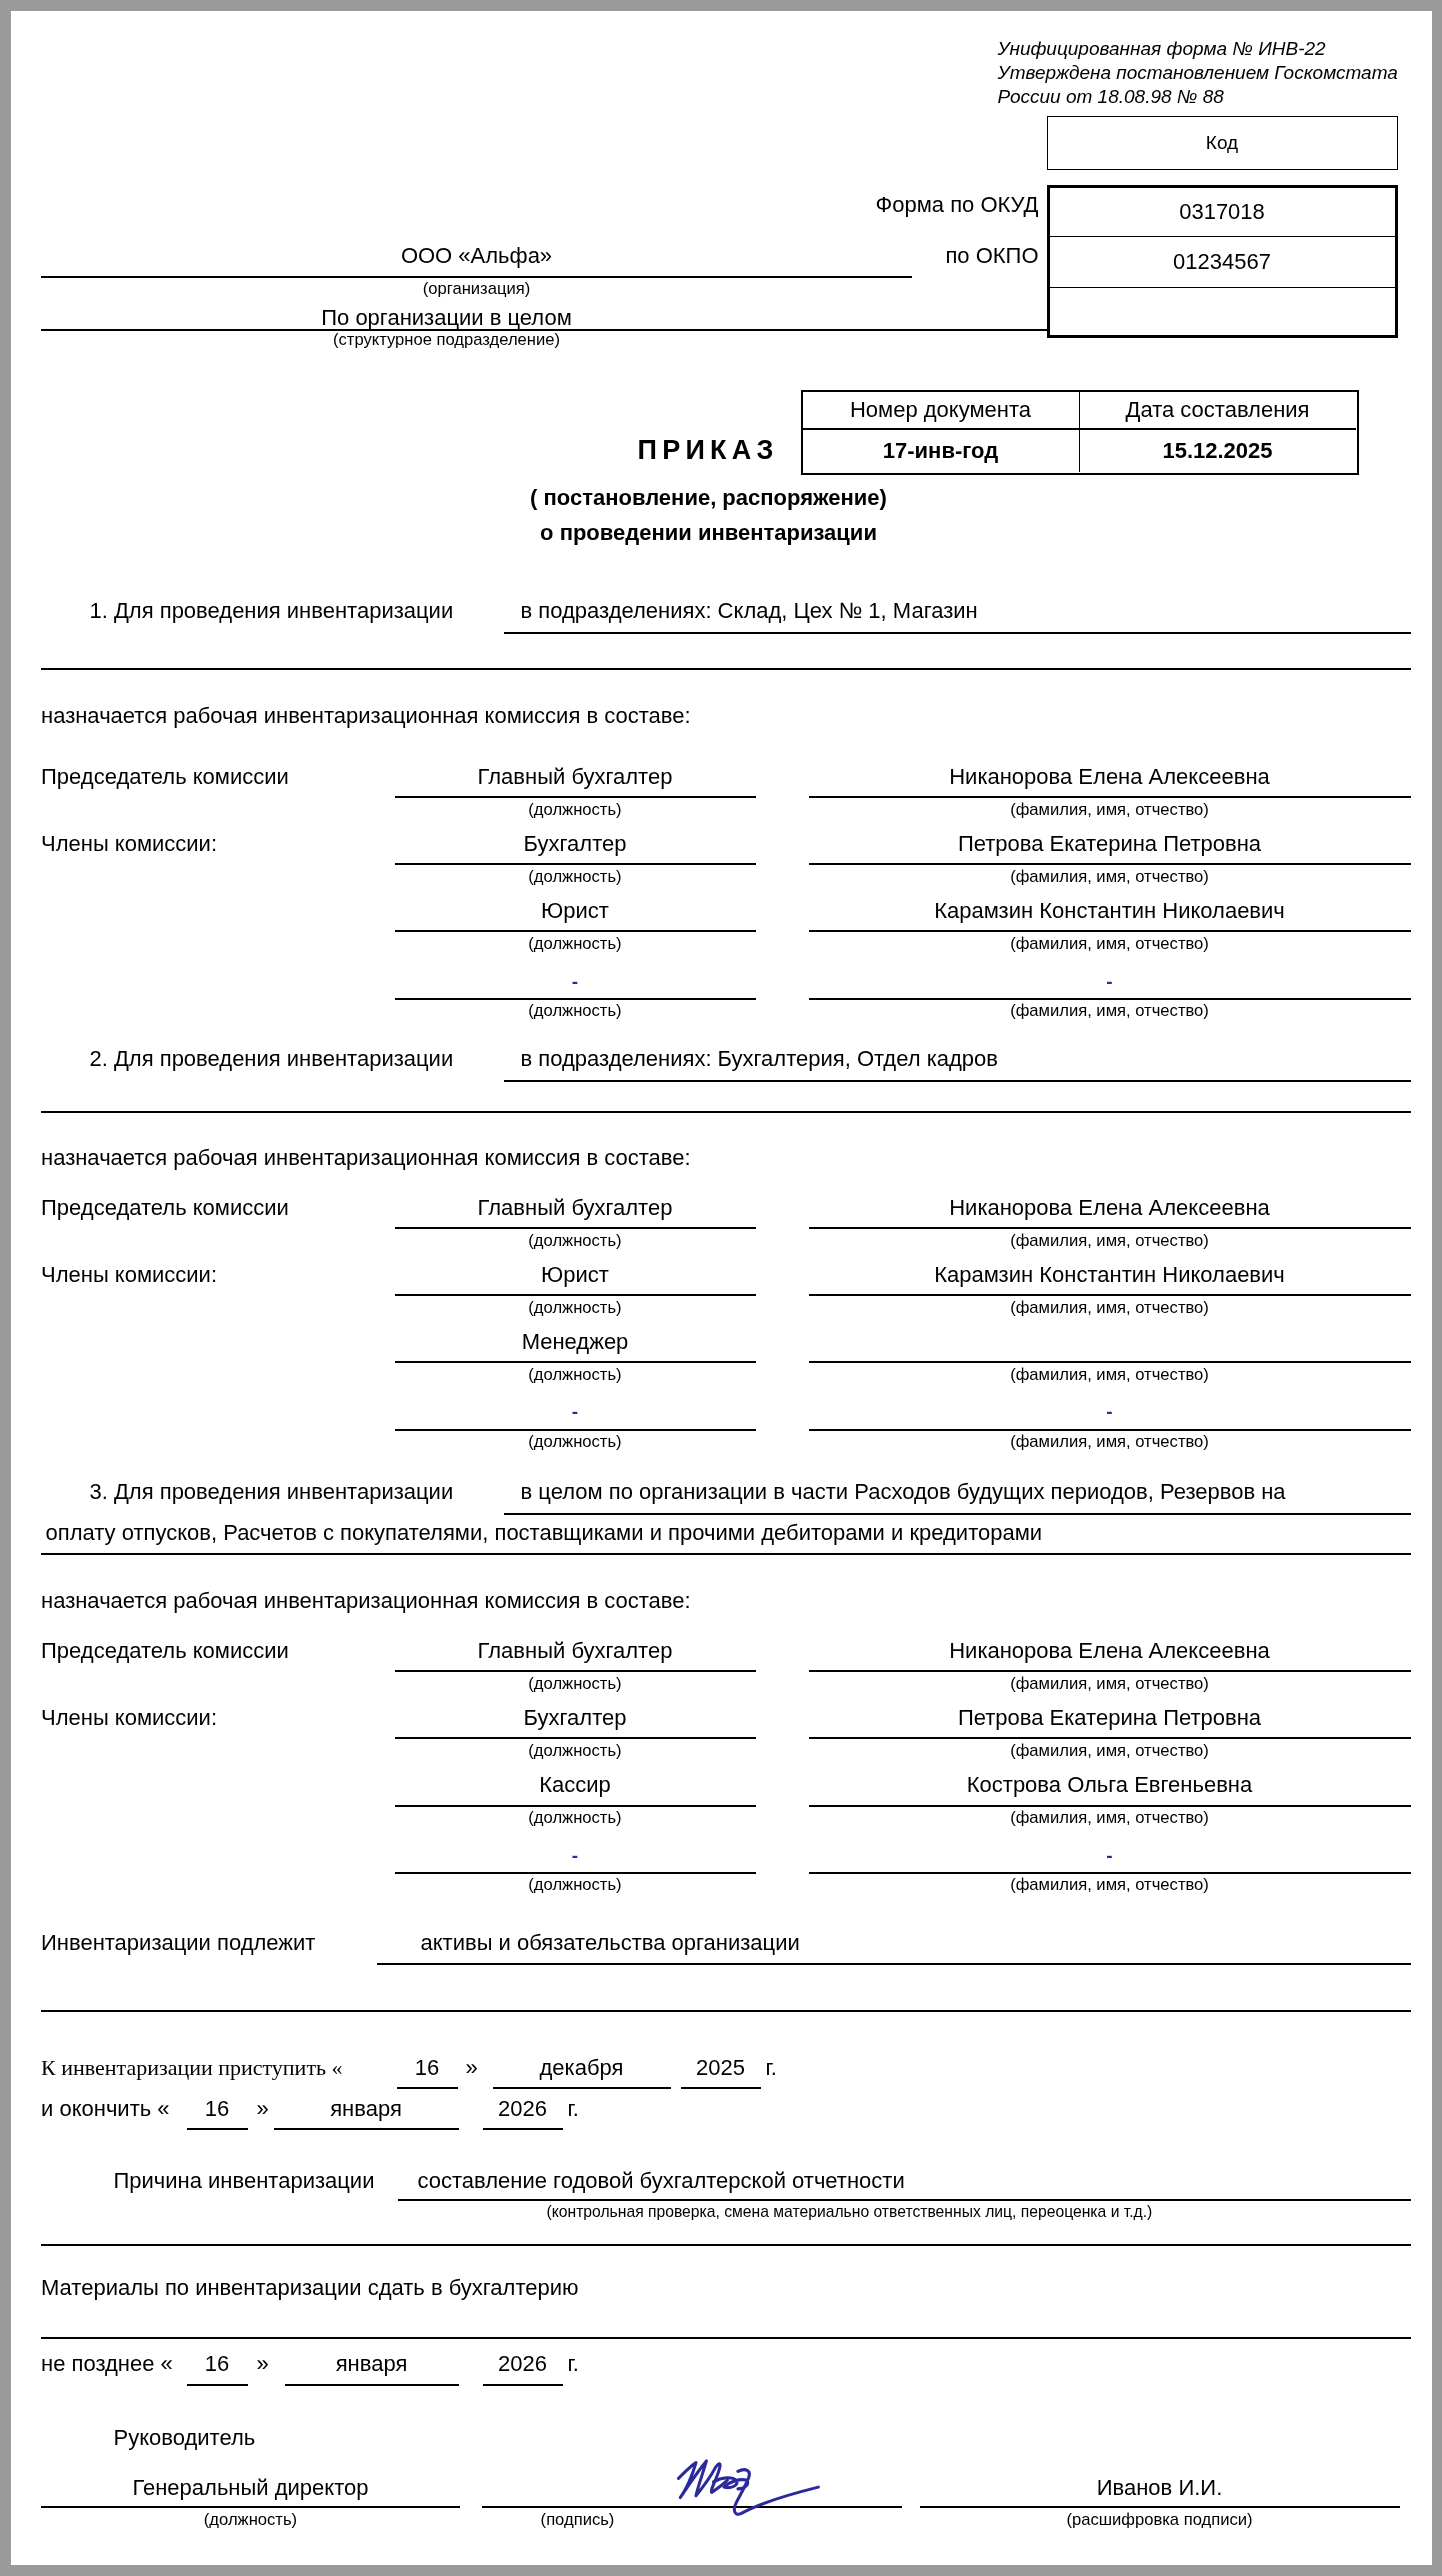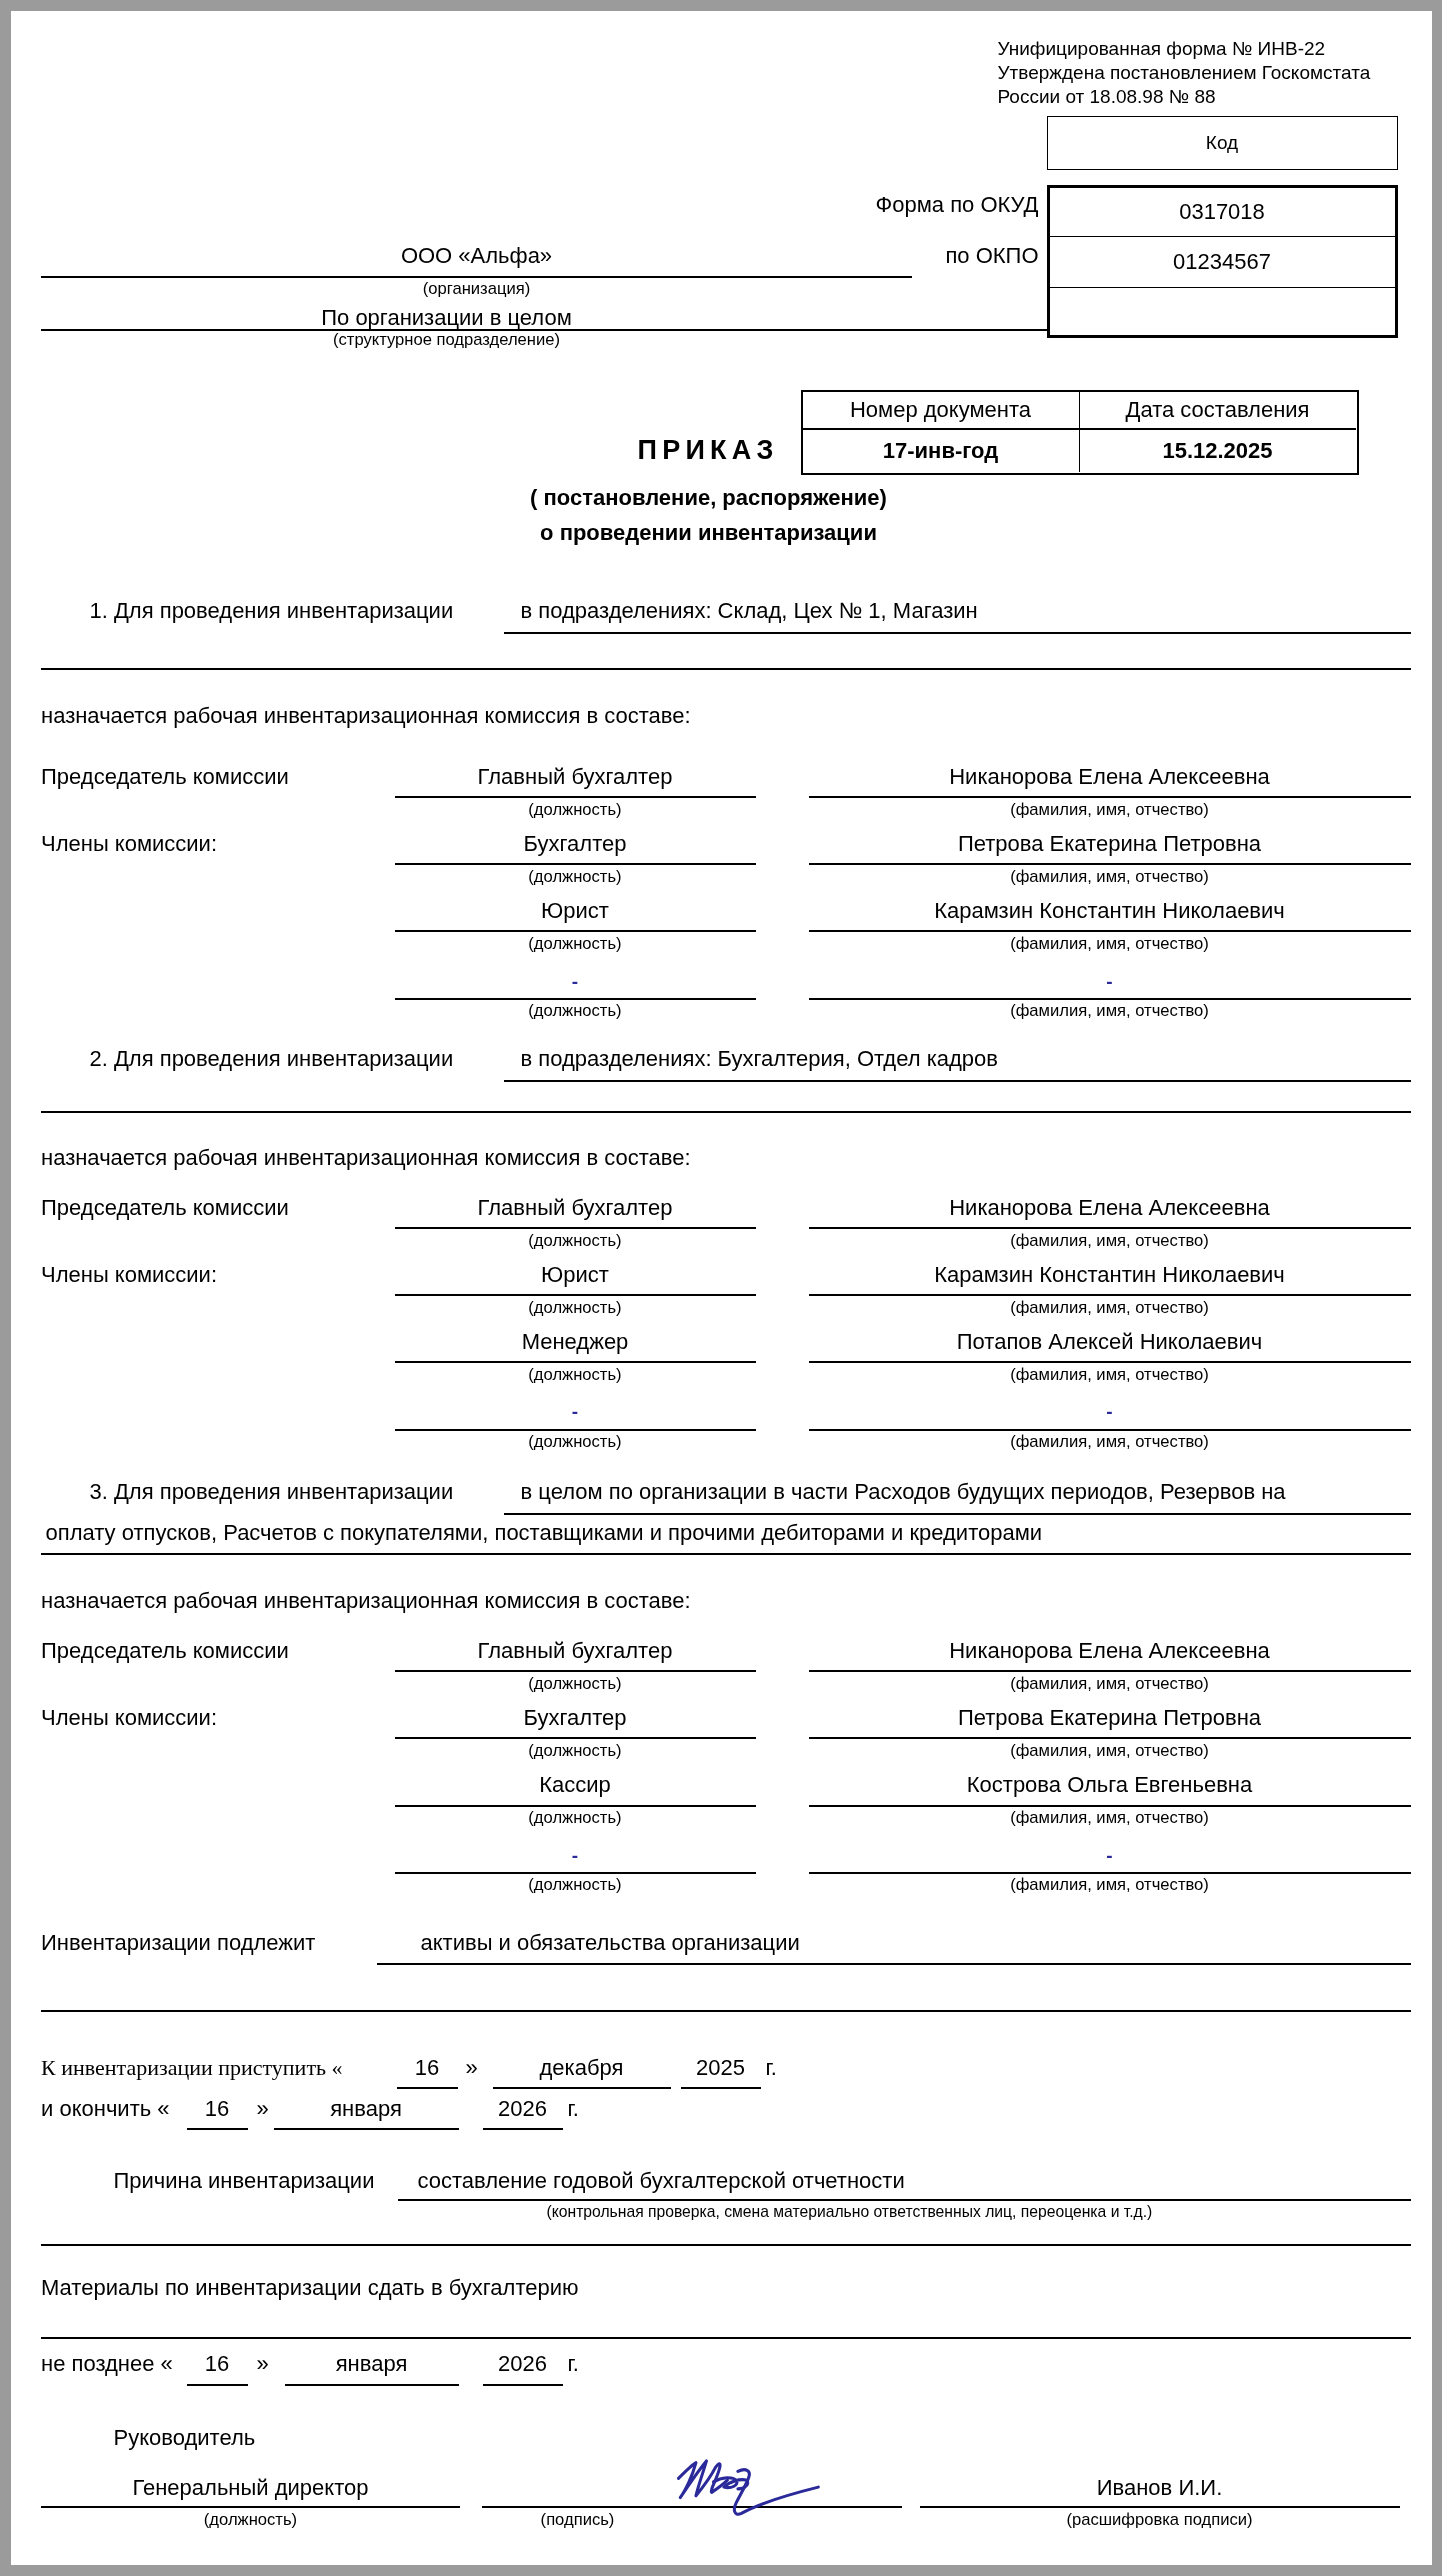--- a/index.html
+++ b/index.html
@@ -17,21 +17,21 @@
   .b { font-weight:bold; }
   .codebox { position:absolute; border:1.7px solid #000; box-sizing:border-box; }
   .cell { position:absolute; box-sizing:border-box; display:flex; align-items:center; justify-content:center; }
   .sig { position:absolute; }
 </style>
 </head>
 <body>
 
 <div class="page">
 
-  <div class="abs t22" style="left:987px;top:26px;line-height:24.4px;">
+  <div class="abs t22" style="left:987px;top:26px;line-height:24.4px;font-style:italic;">
     <div>Унифицированная форма № ИНВ-22</div>
     <div>Утверждена постановлением Госкомстата</div>
     <div>России от 18.08.98 № 88</div>
   </div>
 
   <div class="codebox" style="left:1036px;top:105px;width:351px;height:54px;border-width:1.7px;">
     <div class="cell t22" style="left:0;top:0;width:100%;height:100%;">Код</div>
   </div>
   <div class="codebox" style="left:1036px;top:174px;width:351px;height:153px;border-width:3.5px;">
     <div class="cell t26" style="left:0;top:0;width:100%;height:49px;border-bottom:1.7px solid #000;">0317018</div>
@@ -112,21 +112,20 @@
 
   <div class="abs t26" style="left:30.5px;top:1251px;">Члены комиссии:</div>
   <div class="abs t26 ctr" style="left:384px;top:1251px;width:361px;">Юрист</div>
   <div class="abs t26 ctr" style="left:798px;top:1251px;width:602px;">Карамзин Константин Николаевич</div>
   <div class="line" style="left:384px;top:1283px;width:361px;"></div>
   <div class="line" style="left:798px;top:1283px;width:602px;"></div>
   <div class="abs t19 ctr" style="left:384px;top:1287px;width:361px;">(должность)</div>
   <div class="abs t19 ctr" style="left:798px;top:1287px;width:602px;">(фамилия, имя, отчество)</div>
 
   <div class="abs t26 ctr" style="left:384px;top:1318px;width:361px;">Менеджер</div>
-  <div class="abs t26 ctr" style="left:798px;top:1318px;width:602px;">Потапов Алексей Николаевич</div>
   <div class="line" style="left:384px;top:1350px;width:361px;"></div>
   <div class="line" style="left:798px;top:1350px;width:602px;"></div>
   <div class="abs t19 ctr" style="left:384px;top:1354px;width:361px;">(должность)</div>
   <div class="abs t19 ctr" style="left:798px;top:1354px;width:602px;">(фамилия, имя, отчество)</div>
 
   <div class="abs ctr" style="left:384px;top:1390px;width:361px;color:#2b2a9b;font-size:19px;font-weight:bold;">-</div>
   <div class="abs ctr" style="left:798px;top:1390px;width:602px;color:#2b2a9b;font-size:19px;font-weight:bold;">-</div>
   <div class="line" style="left:384px;top:1418px;width:361px;"></div>
   <div class="line" style="left:798px;top:1418px;width:602px;"></div>
   <div class="abs t19 ctr" style="left:384px;top:1421px;width:361px;">(должность)</div>

